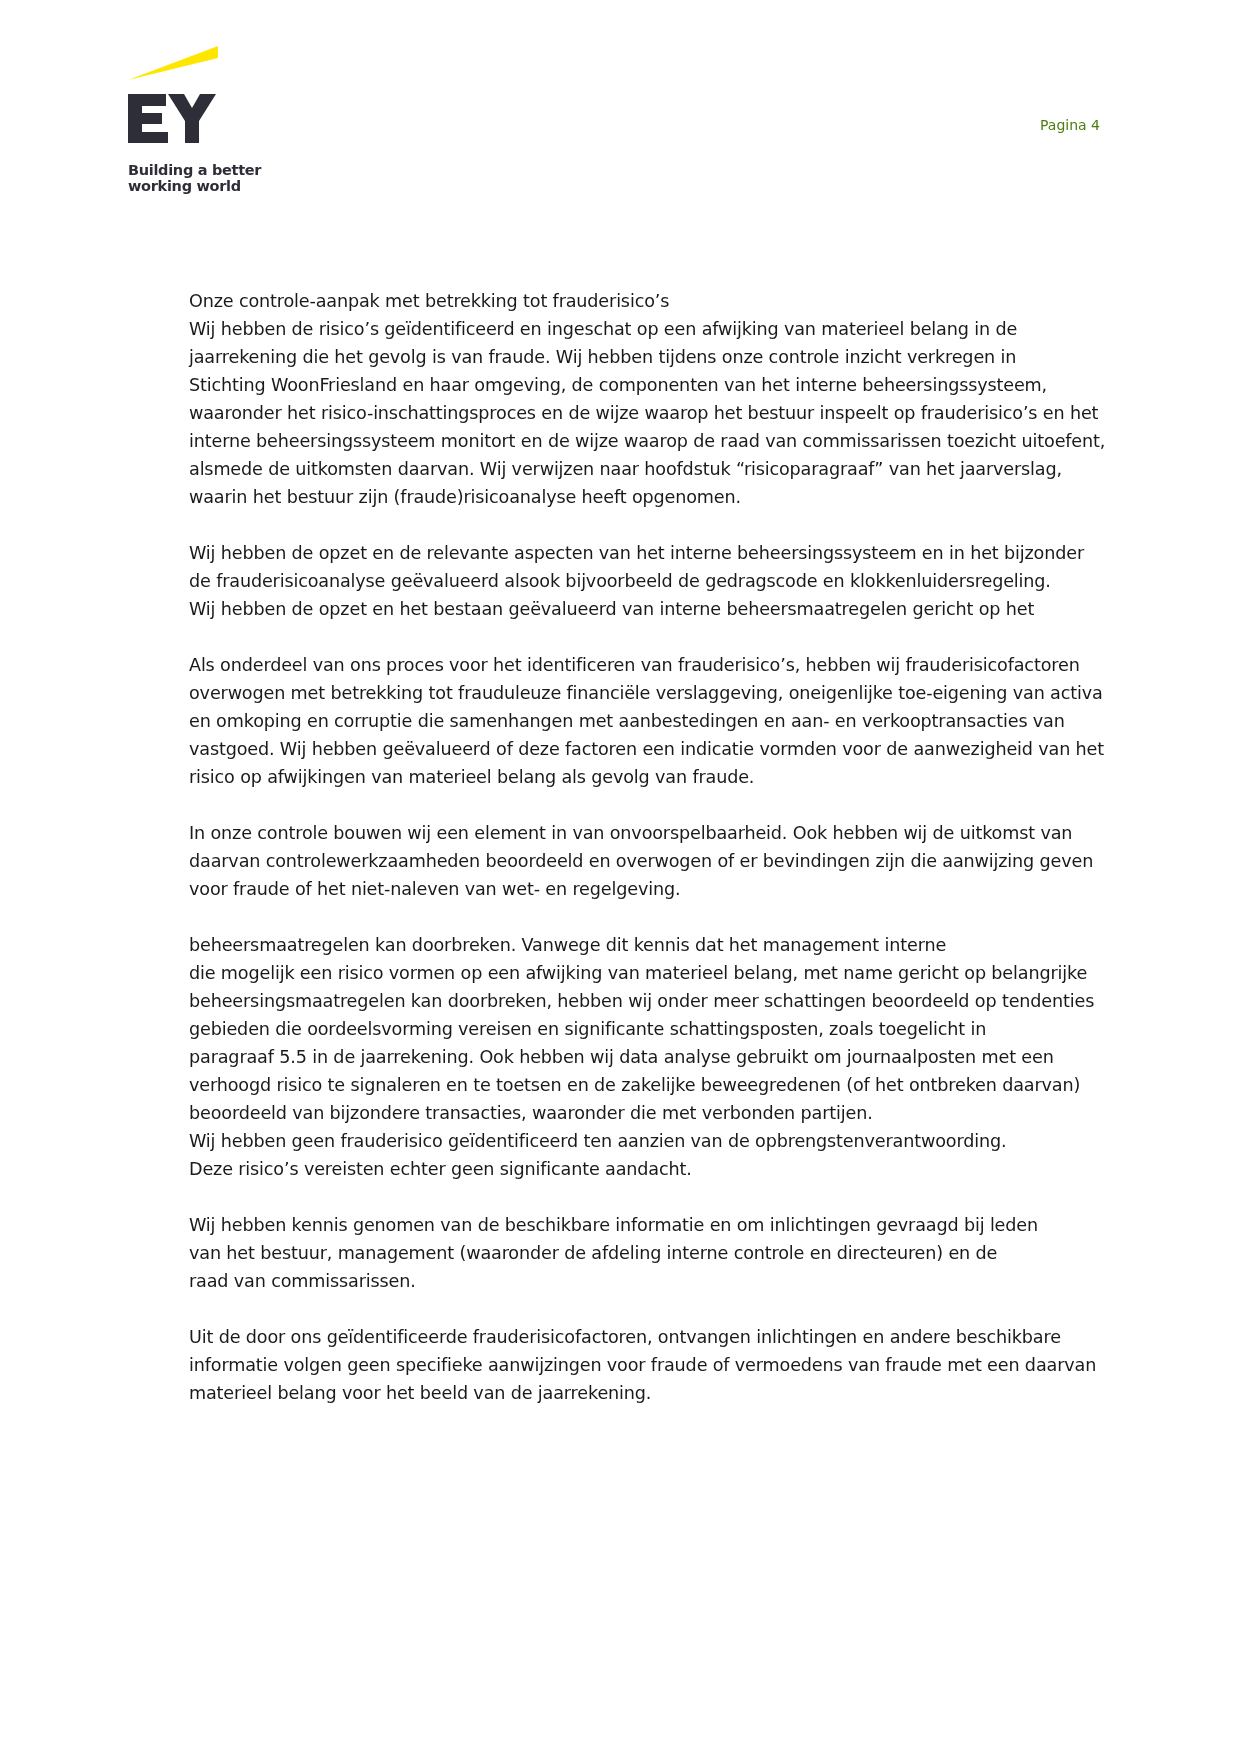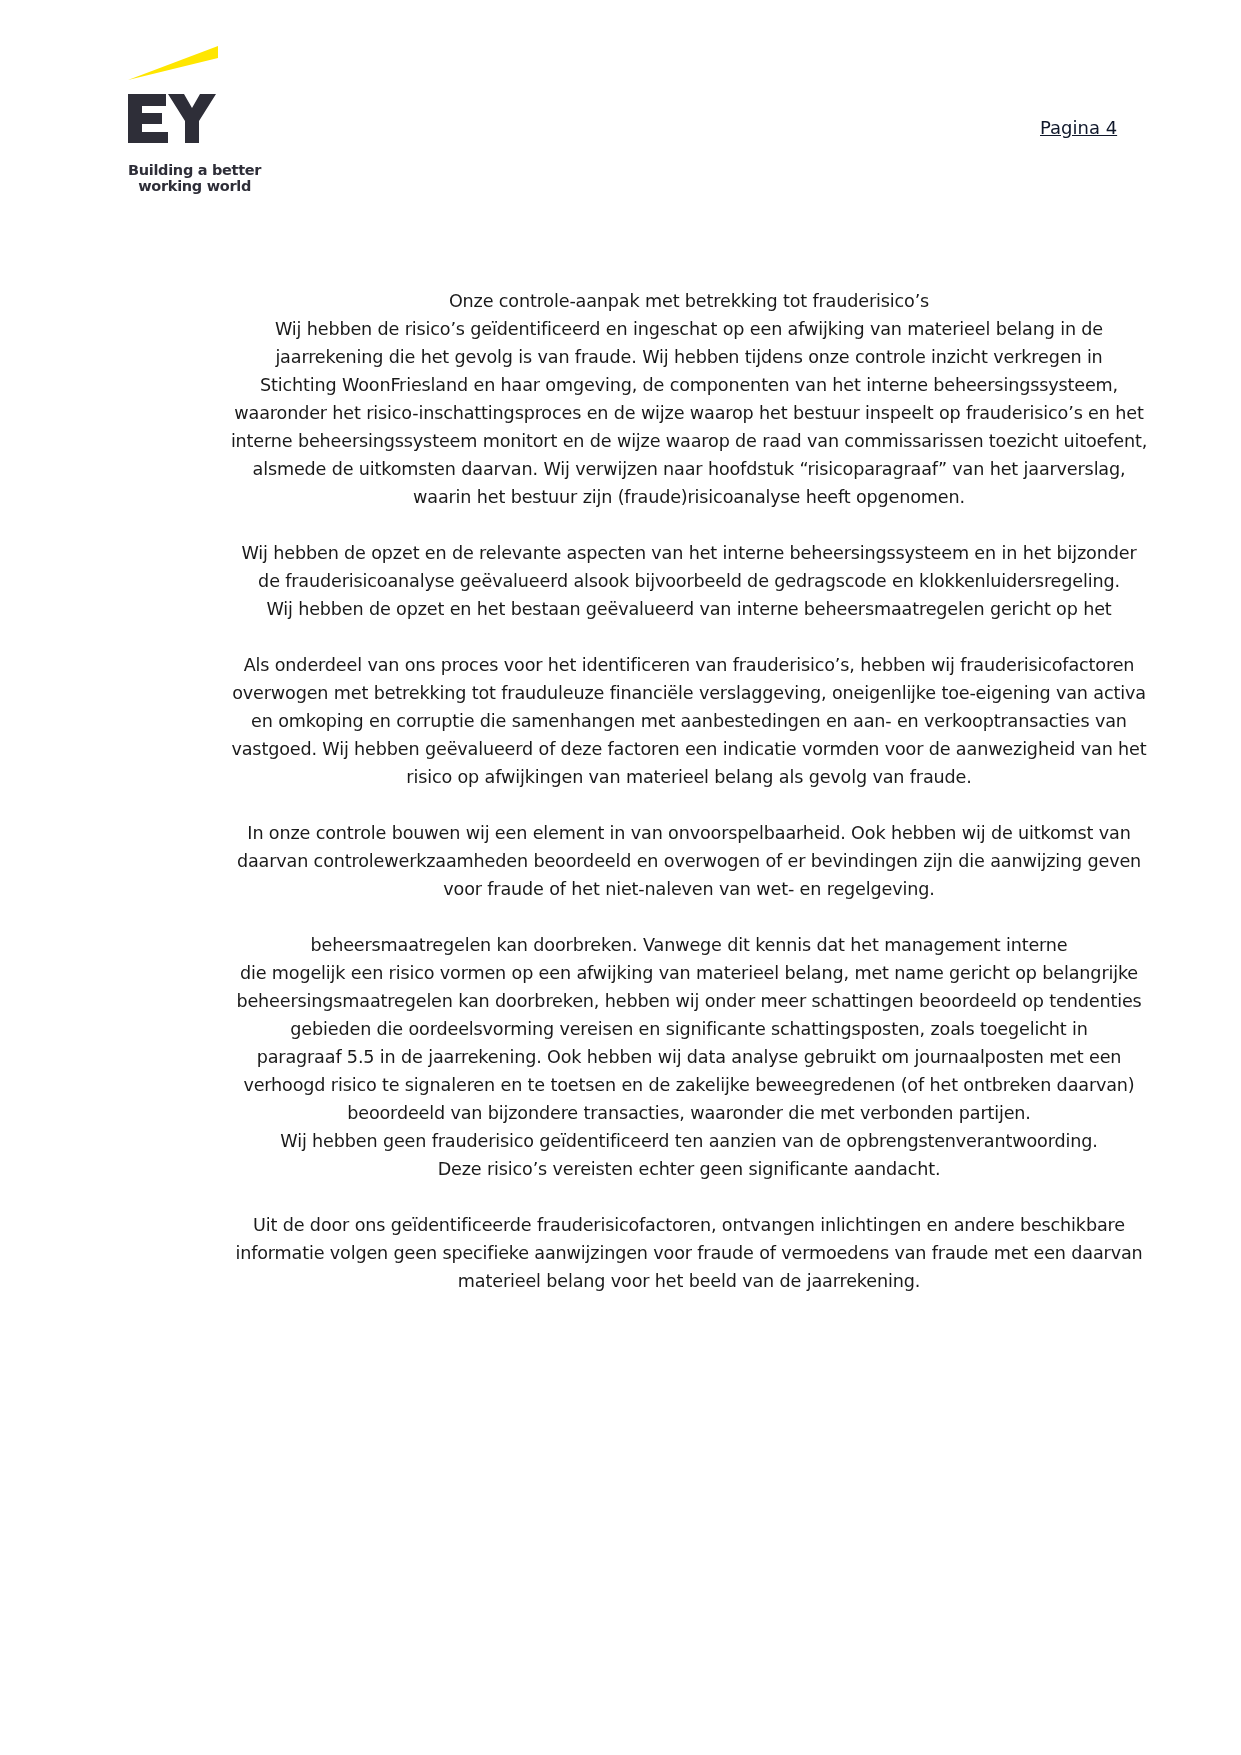--- a/index.html
+++ b/index.html
@@ -32,42 +32,40 @@
       font-size: 14.5px;
       line-height: 16px;
       color: #2e2e38;
       letter-spacing: -0.3px;
       white-space: nowrap;
     }
     .page-number {
       position: absolute;
       left: 1040px;
       top: 117px;
-      font-size: 18px;
-      color: #0f172a;
+      font-size: 14px;
+      color: #4d7c0f;
       white-space: nowrap;
-      text-decoration: underline;
     }
     .content {
       position: absolute;
       left: 142px;
       top: 287px;
       width: 1000px;
       font-size: 17.6px;
       line-height: 28px;
       letter-spacing: -0.15px;
       margin-left: 47px;
     }
     .para {
       margin: 0 0 28px 0;
     }
     .line {
       display: block;
       white-space: nowrap;
-      text-align: center;
     }
   </style>
 </head>
 <body>
 
 <div class="logo">
   <svg width="130" height="112" viewBox="0 0 130 112">
 
     <polygon points="0,34 90,0 90,12" fill="#ffe600"></polygon>
 
@@ -120,19 +118,24 @@
     <span class="line">die mogelijk een risico vormen op een afwijking van materieel belang, met name gericht op belangrijke</span>
     <span class="line">beheersingsmaatregelen kan doorbreken, hebben wij onder meer schattingen beoordeeld op tendenties</span>
     <span class="line">gebieden die oordeelsvorming vereisen en significante schattingsposten, zoals toegelicht in</span>
     <span class="line">paragraaf 5.5 in de jaarrekening. Ook hebben wij data analyse gebruikt om journaalposten met een</span>
     <span class="line">verhoogd risico te signaleren en te toetsen en de zakelijke beweegredenen (of het ontbreken daarvan)</span>
     <span class="line">beoordeeld van bijzondere transacties, waaronder die met verbonden partijen.</span>
     <span class="line">Wij hebben geen frauderisico geïdentificeerd ten aanzien van de opbrengstenverantwoording.</span>
     <span class="line">Deze risico’s vereisten echter geen significante aandacht.</span>
   </div>
 
+  <div class="para">
+    <span class="line">Wij hebben kennis genomen van de beschikbare informatie en om inlichtingen gevraagd bij leden</span>
+    <span class="line">van het bestuur, management (waaronder de afdeling interne controle en directeuren) en de</span>
+    <span class="line">raad van commissarissen.</span>
+  </div>
 
   <div class="para">
     <span class="line">Uit de door ons geïdentificeerde frauderisicofactoren, ontvangen inlichtingen en andere beschikbare</span>
     <span class="line">informatie volgen geen specifieke aanwijzingen voor fraude of vermoedens van fraude met een daarvan</span>
     <span class="line">materieel belang voor het beeld van de jaarrekening.</span>
   </div>
 </div>
 
 </body></html>

